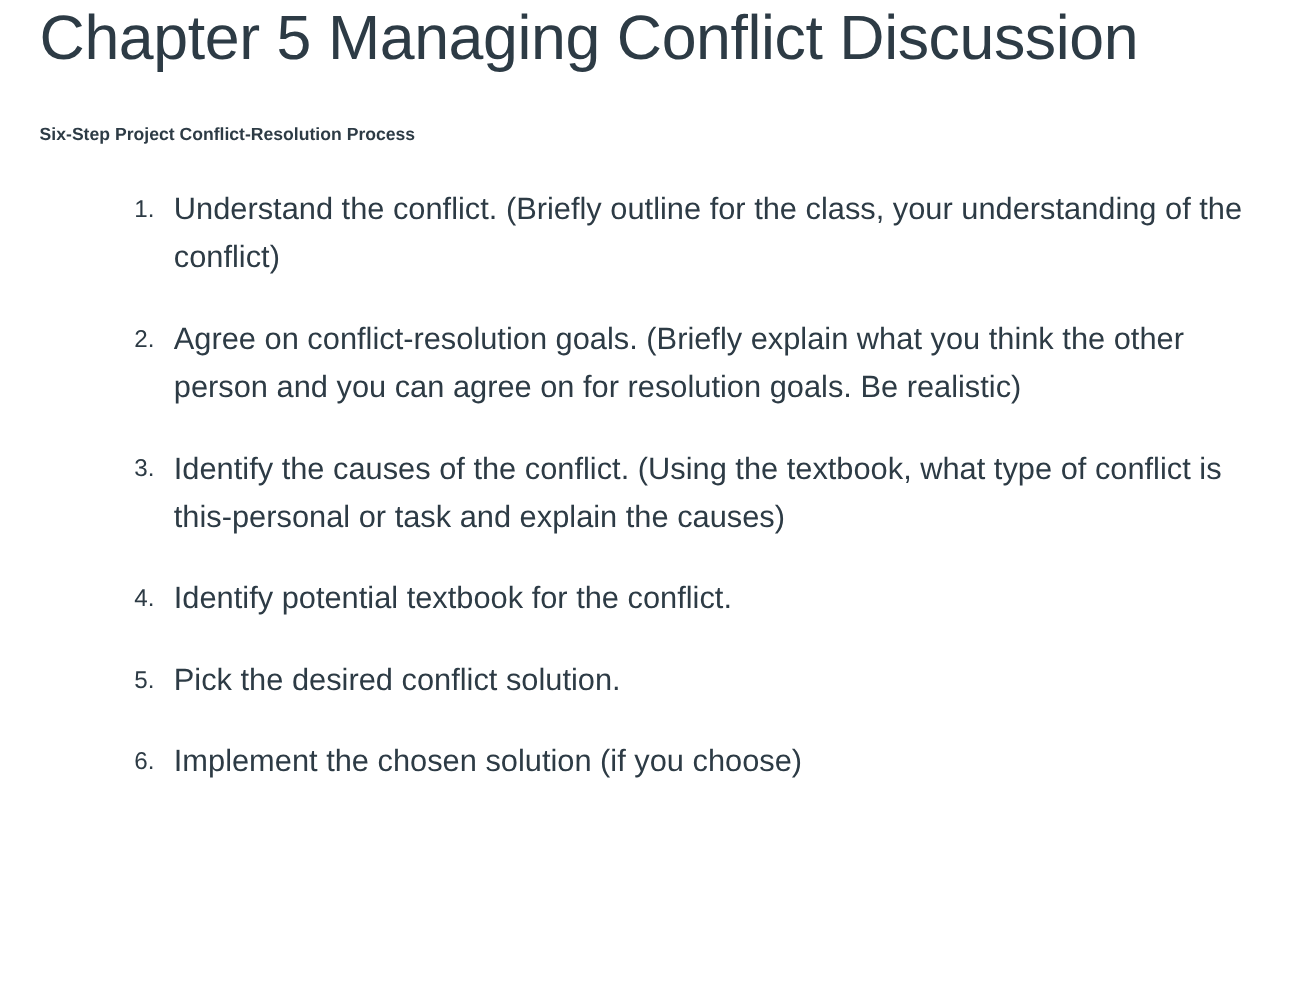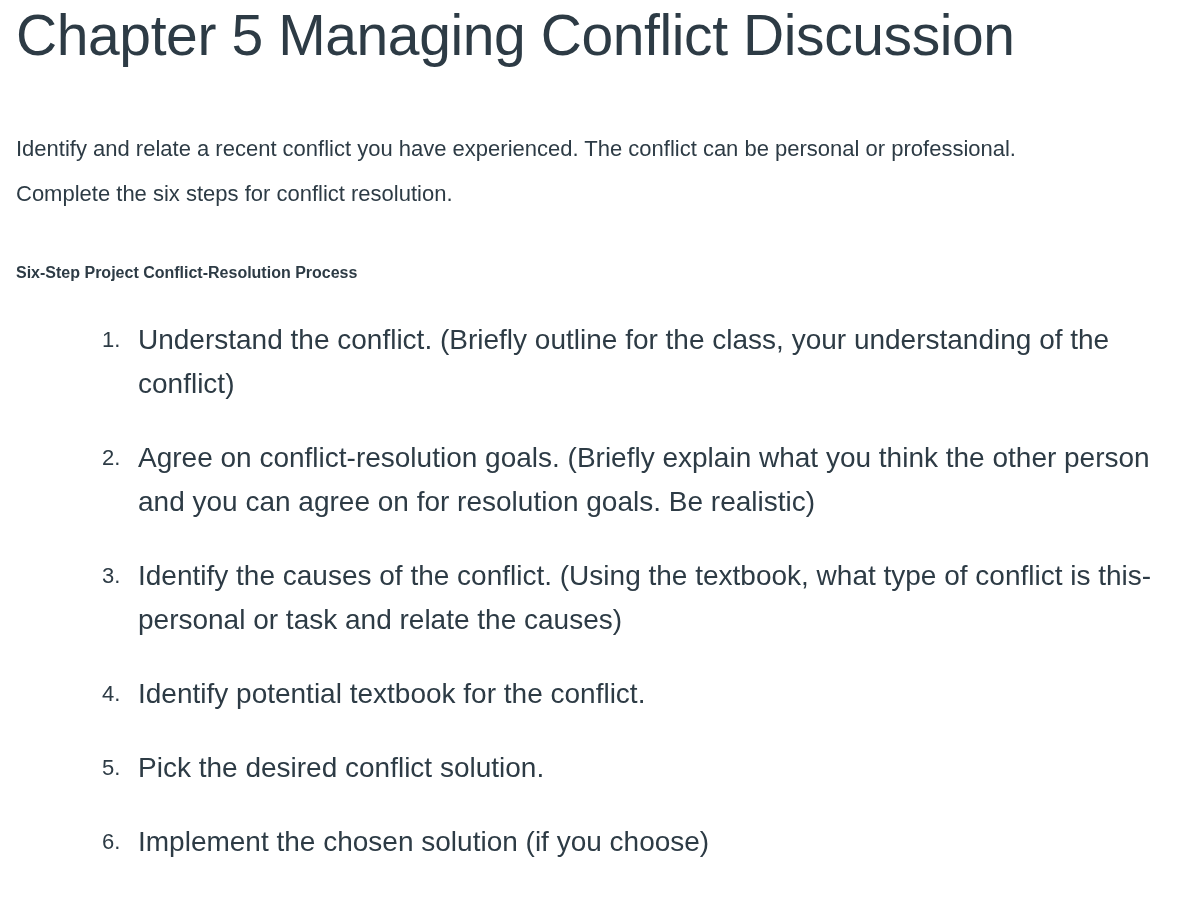--- a/index.html
+++ b/index.html
@@ -15,21 +15,21 @@
     font-family: "Liberation Sans", "DejaVu Sans", sans-serif;
     color: #2d3b45;
     -webkit-font-smoothing: antialiased;
   }
 
   .page {
     position: relative;
     width: 1182px;
     height: 916px;
     box-sizing: border-box;
-    padding: 0 16px;
+    padding: 0 36px;
   }
 
   .doc-title {
     font-size: 57px;
     font-weight: 300;
     line-height: 1.05;
     letter-spacing: -0.4px;
     margin: 0;
     padding-top: 6px;
     color: #2d3b45;
@@ -96,33 +96,32 @@
     display: block;
   }
 </style>
 </head>
 <body>
 
 <div class="page">
 
   <h1 class="doc-title">Chapter 5 Managing Conflict Discussion</h1>
 
-  <p class="intro-paragraph">Identify and relate a recent conflict you have experienced. The conflict can be personal or professional. Complete the six steps for conflict resolution.</p>
 
   <p class="section-heading">Six-Step Project Conflict-Resolution Process</p>
 
   <ol class="steps-list">
     <li class="step-item">
       <span class="step-text">Understand the conflict. (Briefly outline for the class, your understanding of the conflict)</span>
     </li>
     <li class="step-item">
       <span class="step-text">Agree on conflict-resolution goals. (Briefly explain what you think the other person and you can agree on for resolution goals. Be realistic)</span>
     </li>
     <li class="step-item">
-      <span class="step-text">Identify the causes of the conflict. (Using the textbook, what type of conflict is this-personal or task and relate the causes)</span>
+      <span class="step-text">Identify the causes of the conflict. (Using the textbook, what type of conflict is this-personal or task and explain the causes)</span>
     </li>
     <li class="step-item">
       <span class="step-text">Identify potential textbook for the conflict.</span>
     </li>
     <li class="step-item">
       <span class="step-text">Pick the desired conflict solution.</span>
     </li>
     <li class="step-item">
       <span class="step-text">Implement the chosen solution (if you choose)</span>
     </li>

